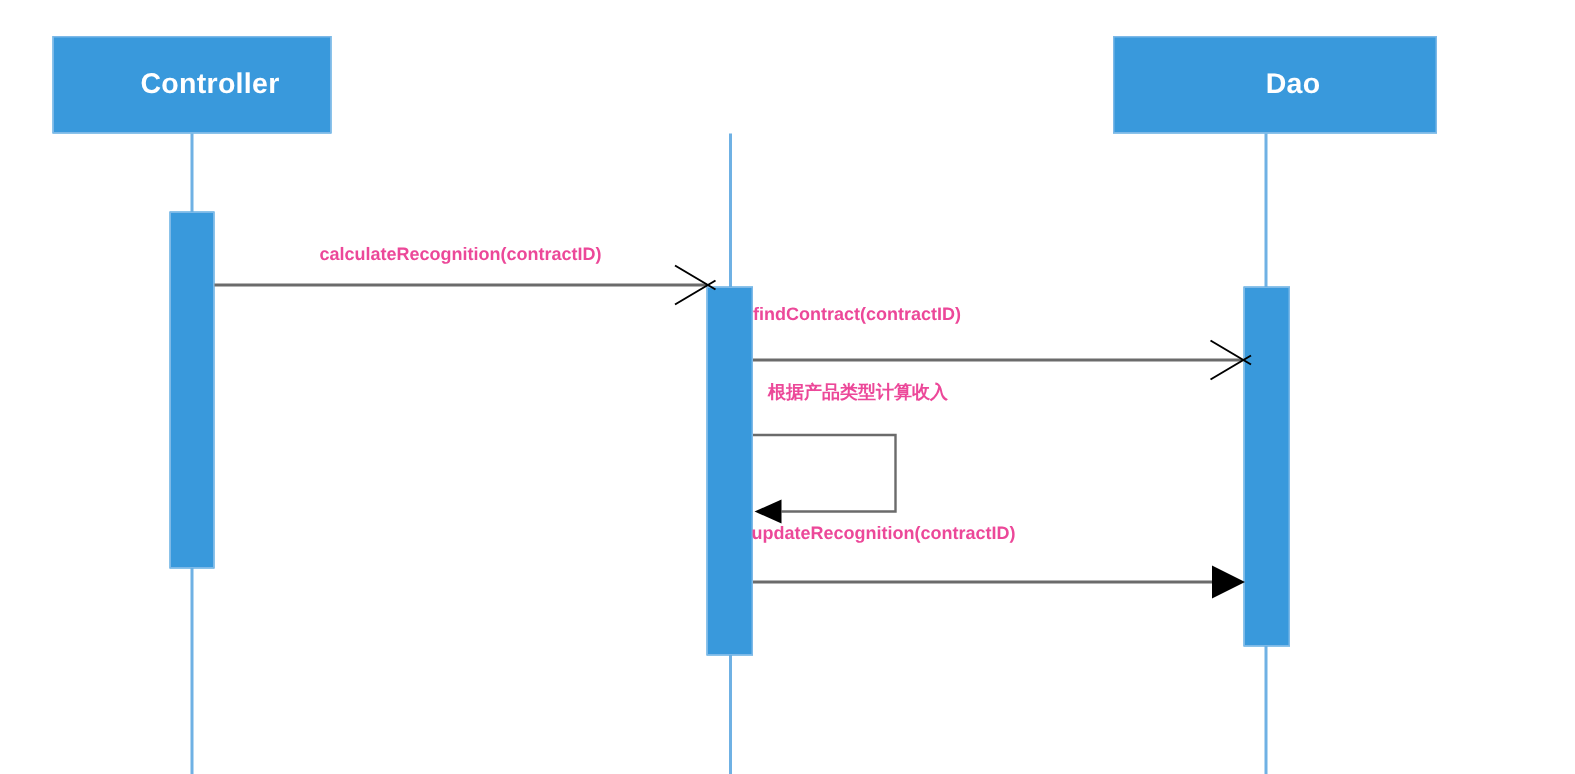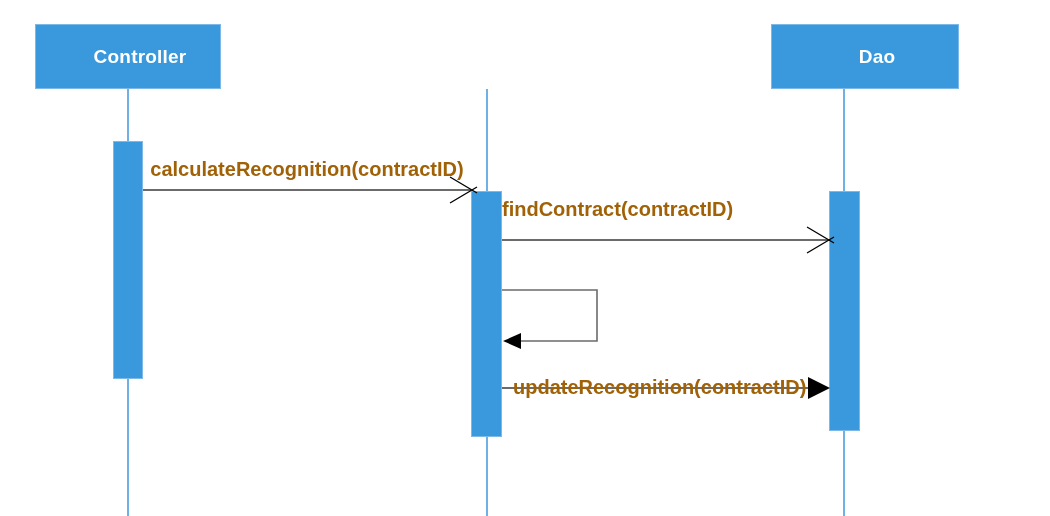--- a/index.html
+++ b/index.html
@@ -39,21 +39,21 @@
     align-items: center;
     justify-content: center;
     color: #ffffff;
     font-size: 19px;
     font-weight: 600;
     letter-spacing: 0.2px;
     padding-left: 24px;
   }
   .actor.ctrl { left: 35px;  width: 186px; }
   .actor.svc  { left: 393px; width: 188px; }
-  .actor.dao  { left: 771px; width: 188px; }
+  .actor.dao  { left: 742px; width: 216px; }
 
   
   .activation {
     position: absolute;
     background: #3999DC;
     border: 1px solid #7DB9E8;
     box-sizing: border-box;
   }
   .activation.ctrl { left: 113px; top: 141px; width: 30px; height: 238px; }
   .activation.svc  { left: 471px; top: 191px; width: 31px; height: 246px; }
@@ -64,30 +64,30 @@
     position: absolute;
     left: 0; top: 0;
     width: 1050px;
     height: 516px;
     pointer-events: none;
   }
 
   
   .msg-label {
     position: absolute;
-    color: #a16207;
-    font-size: 20px;
+    color: #ec4899;
+    font-size: 12px;
     font-weight: 600;
     white-space: nowrap;
     line-height: 22px;
   }
   .msg-label.m1 { left: 143px; width: 328px; top: 158px; text-align: center; }
   .msg-label.m2 { left: 502px; width: 326px; top: 198px; text-align: left; }
   .msg-label.m3 { left: 512px; top: 250px; }
-  .msg-label.m4 { left: 501px; top: 376px; margin-left: 12px; }
+  .msg-label.m4 { left: 501px; top: 344px; }
 </style>
 </head>
 <body>
 
 <div class="canvas">
 
   <div class="lifeline ctrl"></div>
   <div class="lifeline svc"></div>
   <div class="lifeline dao"></div>
 
@@ -122,15 +122,16 @@
     </g>
 
     <g>
       <line x1="502" y1="388" x2="810" y2="388" stroke="#6B6B6B" stroke-width="2"></line>
       <polygon points="830,388 808,377 808,399" fill="#000000"></polygon>
     </g>
   </svg>
 
   <div class="msg-label m1">calculateRecognition(contractID)</div>
   <div class="msg-label m2">findContract(contractID)</div>
+  <div class="msg-label m3">根据产品类型计算收入</div>
   <div class="msg-label m4">updateRecognition(contractID)</div>
 
 </div>
 
 </body></html>

